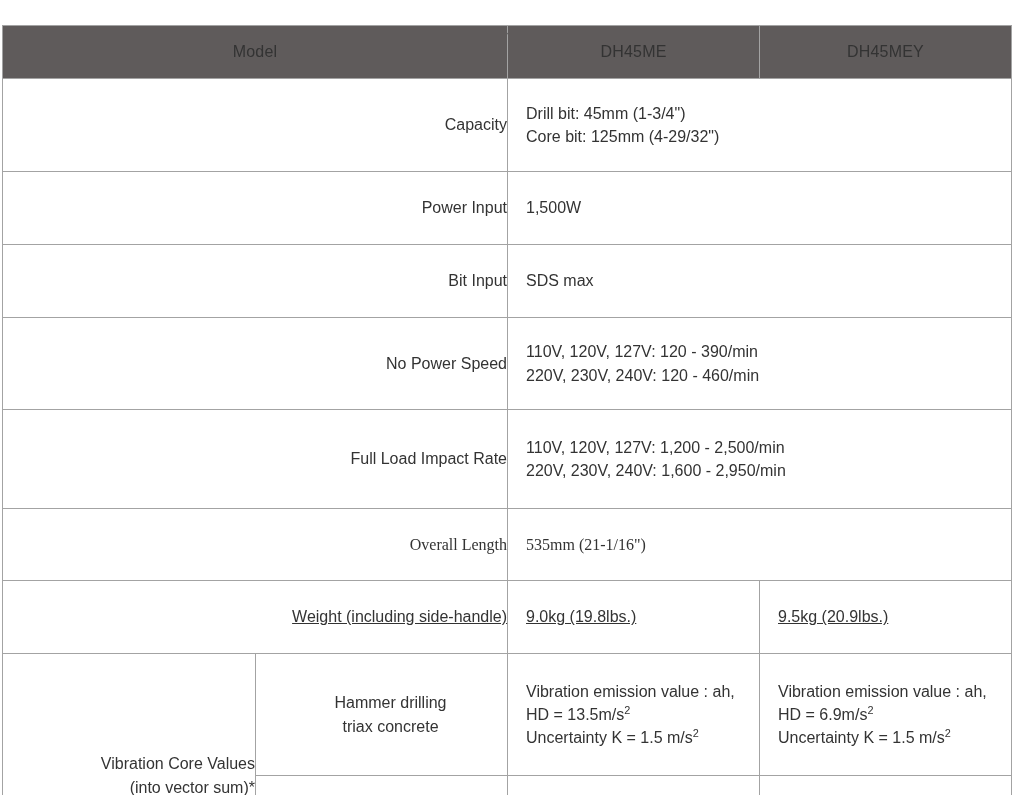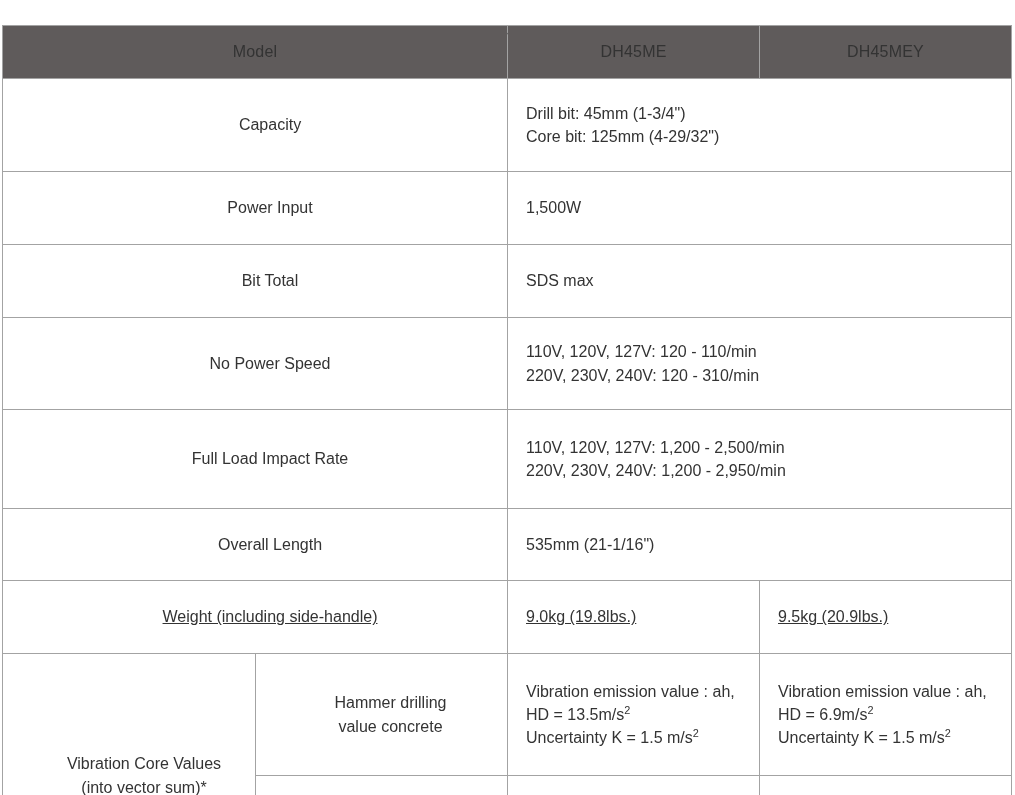--- a/index.html
+++ b/index.html
@@ -45,42 +45,42 @@
     color: #ffffff;
     font-weight: bold;
     text-align: center;
     height: 50px;
     font-size: 14.5px;
     border: 1px solid #5f5b5b;
     letter-spacing: 0.2px;
   }
   td.label {
     padding: 10px 0 10px 30px;
-    text-align: center;
+    text-align: right;
   }
   td.sub {
     padding: 10px 0 10px 18px;
     text-align: center;
   }
   td.val {
     padding: 10px 0 10px 18px;
     text-align: left;
   }
   .ln { display: block; }
   sup {
     font-size: 0.68em;
     vertical-align: super;
     line-height: 0;
   }
   .row-cap td { height: 72px; }
   .row-pwr td { height: 52px; margin-left: 48px; }
   .row-shank td { height: 52px; }
   .row-speed td { height: 71px; }
   .row-impact td { height: 78px; }
-  .row-len td { height: 51px; }
+  .row-len td { height: 51px; font-family: Liberation Serif, serif; }
   .row-weight td { height: 52px; text-decoration: underline; }
   .row-vib td { height: 101px; }
   .topnote {
     position: absolute;
     top: 0;
     left: 0;
     width: 1015px;
     height: 24px;
     text-align: center;
     font-size: 13px;
@@ -119,37 +119,37 @@
           <span class="ln">Core bit: 125mm (4-29/32")</span>
         </td>
       </tr>
 
       <tr class="row-pwr">
         <td class="label" colspan="2">Power Input</td>
         <td class="val" colspan="2">1,500W</td>
       </tr>
 
       <tr class="row-shank">
-        <td class="label" colspan="2">Bit Total</td>
+        <td class="label" colspan="2">Bit Input</td>
         <td class="val" colspan="2">SDS max</td>
       </tr>
 
       <tr class="row-speed">
         <td class="label" colspan="2">No Power Speed</td>
         <td class="val" colspan="2">
-          <span class="ln">110V, 120V, 127V: 120 - 110/min</span>
-          <span class="ln">220V, 230V, 240V: 120 - 310/min</span>
+          <span class="ln">110V, 120V, 127V: 120 - 390/min</span>
+          <span class="ln">220V, 230V, 240V: 120 - 460/min</span>
         </td>
       </tr>
 
       <tr class="row-impact">
         <td class="label" colspan="2">Full Load Impact Rate</td>
         <td class="val" colspan="2">
           <span class="ln">110V, 120V, 127V: 1,200 - 2,500/min</span>
-          <span class="ln">220V, 230V, 240V: 1,200 - 2,950/min</span>
+          <span class="ln">220V, 230V, 240V: 1,600 - 2,950/min</span>
         </td>
       </tr>
 
       <tr class="row-len">
         <td class="label" colspan="2">Overall Length</td>
         <td class="val" colspan="2">535mm (21-1/16")</td>
       </tr>
 
       <tr class="row-weight">
         <td class="label" colspan="2">Weight (including side-handle)</td>
@@ -157,21 +157,21 @@
         <td class="val">9.5kg (20.9lbs.)</td>
       </tr>
 
       <tr class="row-vib">
         <td class="label" rowspan="2">
           <span class="ln">Vibration Core Values</span>
           <span class="ln">(into vector sum)*</span>
         </td>
         <td class="sub">
           <span class="ln">Hammer drilling</span>
-          <span class="ln">value concrete</span>
+          <span class="ln">triax concrete</span>
         </td>
         <td class="val">
           <span class="ln">Vibration emission value : ah,</span>
           <span class="ln"><span>HD = 13.5m/s</span><sup>2</sup></span>
           <span class="ln"><span>Uncertainty K = 1.5 m/s</span><sup>2</sup></span>
         </td>
         <td class="val">
           <span class="ln">Vibration emission value : ah,</span>
           <span class="ln"><span>HD = 6.9m/s</span><sup>2</sup></span>
           <span class="ln"><span>Uncertainty K = 1.5 m/s</span><sup>2</sup></span>

